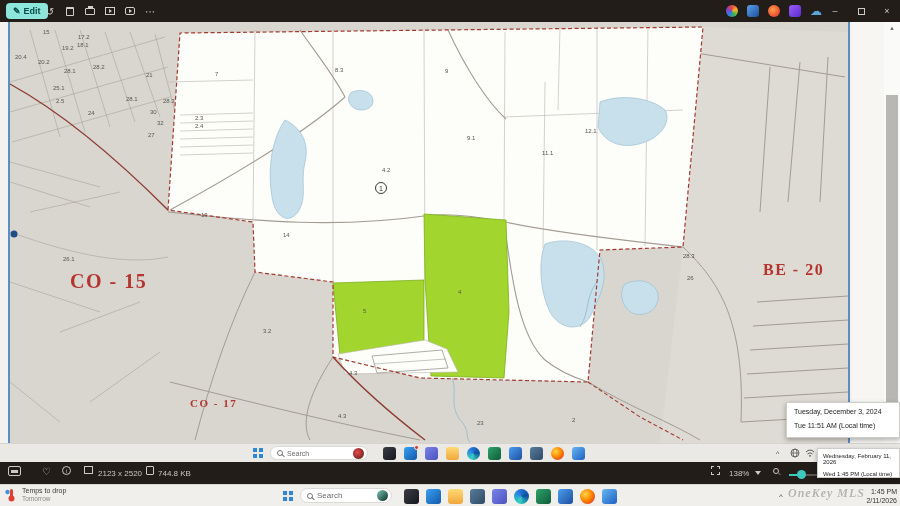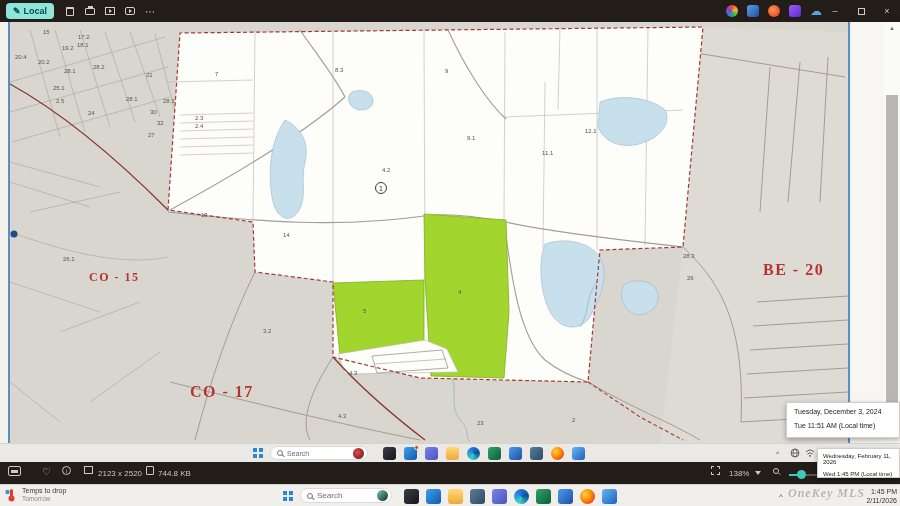--- a/index.html
+++ b/index.html
@@ -77,21 +77,21 @@
   .watermark{position:absolute;left:788px;top:486px;width:112px;font-family:"Liberation Serif",serif;font-style:italic;font-weight:bold;font-size:12px;color:rgba(125,125,125,.55);letter-spacing:1px;text-shadow:0 0 2px rgba(255,255,255,.8);z-index:40;pointer-events:none;}
 </style>
 </head>
 <body>
 
 <div class="screen">
 
   <div class="titlebar">
     <div class="edit-btn">
       <span>✎</span>
-      <span>Local</span>
+      <span>Edit</span>
     </div>
     <div class="tb-ico" style="left:42px">↺</div>
     <div class="tb-ico" style="left:62px">
       <span style="width:8px;height:9px;border:1px solid #d3cfca;border-top:2px solid #d3cfca;border-radius:1px;display:block"></span>
     </div>
     <div class="tb-ico" style="left:82px">
       <span style="width:10px;height:7px;border:1px solid #d3cfca;border-radius:1px;display:block;position:relative">
           <i style="position:absolute;left:2px;top:-3px;width:5px;height:2px;background:#d3cfca"></i>
         </span>
     </div>
@@ -261,23 +261,23 @@
     <span class="pl" style="left:687px;top:253px">26</span>
     <span class="pl" style="left:349px;top:348px">4.3</span>
     <span class="pl" style="left:338px;top:391px">4.3</span>
     <span class="pl" style="left:477px;top:398px">23</span>
     <span class="pl" style="left:572px;top:395px">2</span>
     <span class="pl" style="left:363px;top:286px">5</span>
     <span class="pl" style="left:458px;top:267px">4</span>
     <span class="pl" style="left:195px;top:93px">2.3</span>
     <span class="pl" style="left:195px;top:101px">2.4</span>
 
-    <span class="dl" style="left:89px;top:248px;font-size:12px">CO - 15</span>
+    <span class="dl" style="left:70px;top:248px;font-size:20px">CO - 15</span>
     <span class="dl" style="left:763px;top:239px;font-size:16px">BE - 20</span>
-    <span class="dl" style="left:190px;top:361px;font-size:16px">CO - 17</span>
+    <span class="dl" style="left:190px;top:375px;font-size:11px">CO - 17</span>
 
     <div class="marker1">1</div>
 
     <div class="sb-track"></div>
     <div class="sb-thumb"></div>
     <div class="sb-arrow" style="top:3px">▲</div>
     <div class="sb-arrow" style="top:411px">▼</div>
 
     <div class="inner-task">
       <div class="startlogo" style="left:253px;top:4px"></div>

